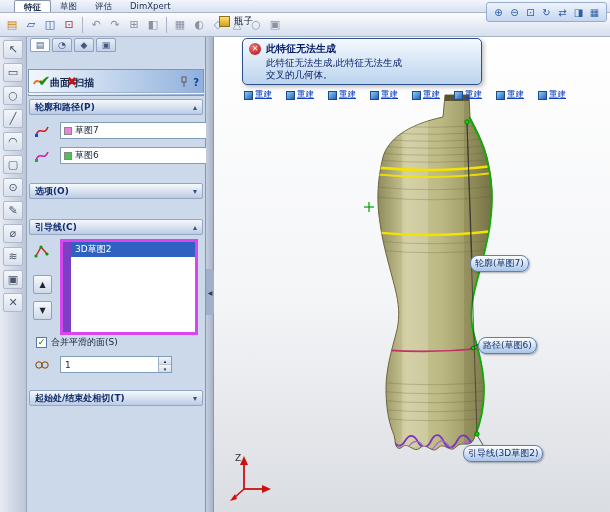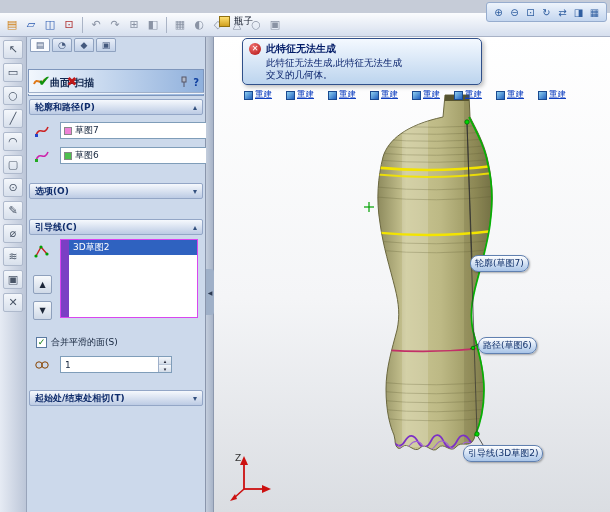--- a/index.html
+++ b/index.html
@@ -44,21 +44,21 @@
 
   .sec{position:absolute;left:2px;right:2px;height:16px;background:linear-gradient(#f6f9fd,#bccbe4);border:1px solid #93a6c6;border-radius:2px;display:flex;align-items:center;padding:0 5px;font-weight:bold;font-size:9px;color:#0f2c6b;}
   .sec .chev{margin-left:auto;font-size:8px;color:#33507e;}
   .sec.s1{top:62px;} .sec.s2{top:146px;gap:12px;} .sec.s3{top:182px;gap:17px;} .sec.s4{top:353px;}
 
   .sel-icon{position:absolute;width:16px;height:16px;left:7px;}
   .sel-input{position:absolute;left:33px;width:166px;height:17px;background:#fff;border:1px solid #7f9db9;display:flex;align-items:center;gap:3px;padding:0 3px;font-size:9px;color:#14243c;}
   .swatch{width:8px;height:8px;border:1px solid #888;}
   .swatch.pink{background:#ee82d6;} .swatch.green{background:#4ec04e;}
 
-  .guide-list{position:absolute;left:33px;top:202px;width:138px;height:79px;background:#fff;border:1px solid #d946ef;text-decoration:underline;}
+  .guide-list{position:absolute;left:33px;top:202px;width:138px;height:96px;background:#fff;border:3px solid #d946ef;text-decoration:underline;}
   .purple-strip{position:absolute;left:0;top:0;bottom:0;width:8px;background:#7b3fc4;}
   .list-item{position:absolute;left:8px;right:0;top:0;height:15px;line-height:15px;padding-left:4px;font-size:9px;}
   .list-item.selected{background:#2f62c0;color:#fff;}
 
   .move-btn{position:absolute;left:6px;width:19px;height:19px;display:flex;align-items:center;justify-content:center;font-size:8px;color:#1c2638;background:linear-gradient(#f8fafc,#cfd9e7);border:1px solid #8ea0bc;border-radius:2px;}
   .move-btn.up{top:238px;} .move-btn.down{top:264px;}
 
   .chk-row{position:absolute;left:9px;top:299px;display:flex;align-items:center;gap:4px;font-size:9px;color:#14243c;}
   .chk-box{width:11px;height:11px;background:#fff;border:1px solid #5a7aa0;display:flex;align-items:center;justify-content:center;font-size:9px;color:#0c7a0c;line-height:1;}
 
@@ -89,20 +89,26 @@
   .vlabel{position:absolute;border:1px solid #6080b0;background:linear-gradient(180deg,#ffffff,#a8c4e8);color:#10306a;font-size:9px;padding:1px 4px;border-radius:8px;box-shadow:1px 1px 2px rgba(0,0,0,.3);white-space:nowrap;z-index:3;}
   .vlabel.profile{left:264px;top:218px;}
   .vlabel.path{left:272px;top:300px;}
   .vlabel.guide{left:257px;top:408px;}
 </style>
 </head>
 <body>
 
 <div class="app">
 
+  <div class="top-tabs">
+    <div class="tab active">特征</div>
+    <div class="tab">草图</div>
+    <div class="tab">评估</div>
+    <div class="tab">DimXpert</div>
+  </div>
 
   <div class="toolbar">
     <span class="tb-icon c2">▤</span>
     <span class="tb-icon c1">▱</span>
     <span class="tb-icon c1">◫</span>
     <span class="tb-icon c3">⊡</span>
     <span class="tb-sep"></span>
     <span class="tb-icon">↶</span>
     <span class="tb-icon">↷</span>
     <span class="tb-icon">⊞</span>

